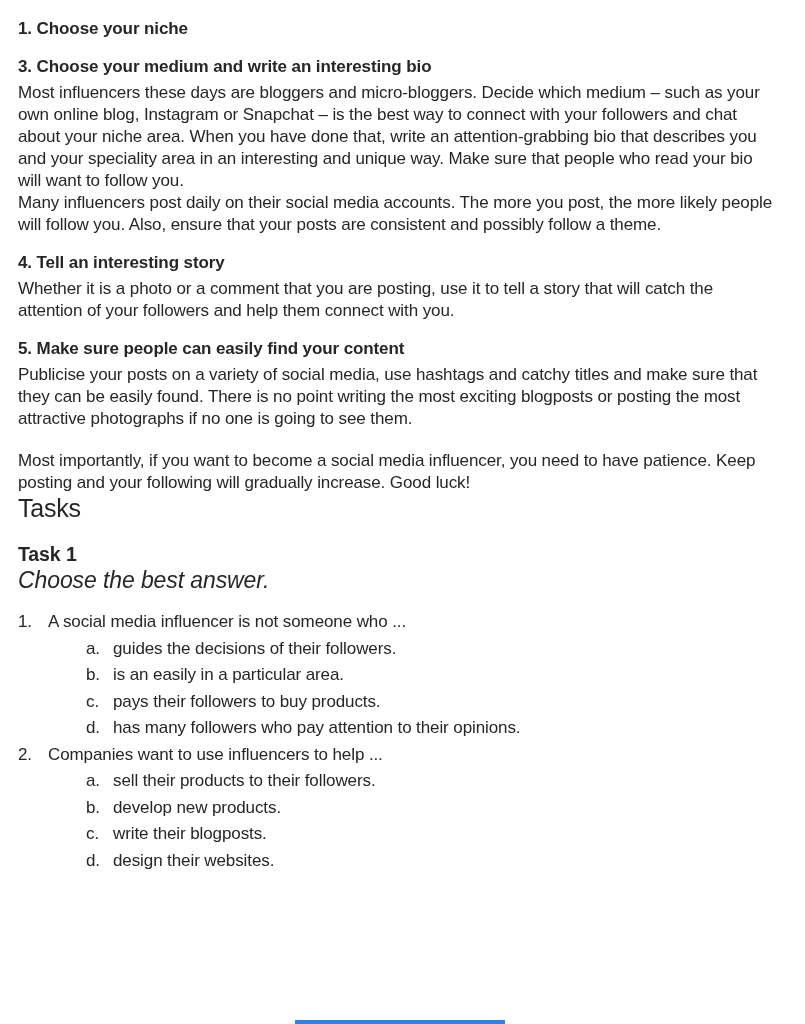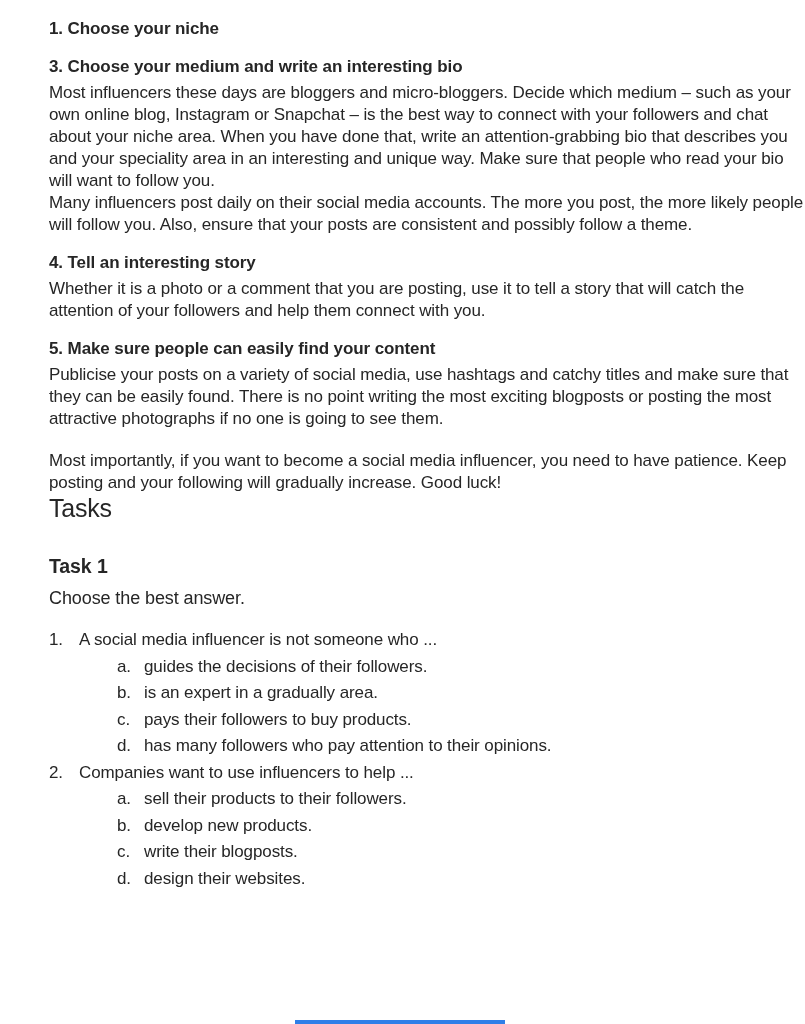--- a/index.html
+++ b/index.html
@@ -9,21 +9,21 @@
   }
   .page {
     position: relative;
     width: 805px;
     height: 1024px;
     background: #ffffff;
     font-family: "Liberation Sans", "DejaVu Sans", sans-serif;
     color: #262626;
     overflow: hidden;
     box-sizing: border-box;
-    padding: 18px 0 0 49px;
+    padding: 18px 0 0 18px;
   }
   .content {
     width: 757px;
   }
   .tip-heading {
     font-size: 17px;
     font-weight: bold;
     line-height: 22px;
     margin: 16px 0 4px 0;
     letter-spacing: -0.1px;
@@ -43,28 +43,29 @@
   .tasks-title {
     font-size: 25px;
     font-weight: 400;
     line-height: 28px;
     letter-spacing: -0.2px;
   }
   .task1-title {
     font-size: 19.5px;
     font-weight: bold;
     line-height: 24px;
-    margin-top: 32px;
+    margin-top: 20px;
     letter-spacing: -0.1px;
   }
   .task1-instruction {
-    font-size: 18px;
+    font-size: 23px;
     line-height: 22px;
-    margin-top: 9px;
+    margin-top: 3px;
     letter-spacing: -0.1px;
+    font-style: italic;
   }
   .question-block {
     margin-top: 0;
   }
   .q-list {
     margin-top: 18px;
   }
   .q-row {
     display: flex;
     font-size: 17px;
@@ -126,21 +127,21 @@
         <div class="q-row">
           <span class="q-num">1.</span>
           <span>A social media influencer is not someone who ...</span>
         </div>
         <div class="opt-row">
           <span class="opt-letter">a.</span>
           <span>guides the decisions of their followers.</span>
         </div>
         <div class="opt-row">
           <span class="opt-letter">b.</span>
-          <span>is an expert in a gradually area.</span>
+          <span>is an easily in a particular area.</span>
         </div>
         <div class="opt-row">
           <span class="opt-letter">c.</span>
           <span>pays their followers to buy products.</span>
         </div>
         <div class="opt-row">
           <span class="opt-letter">d.</span>
           <span>has many followers who pay attention to their opinions.</span>
         </div>
       </div>

